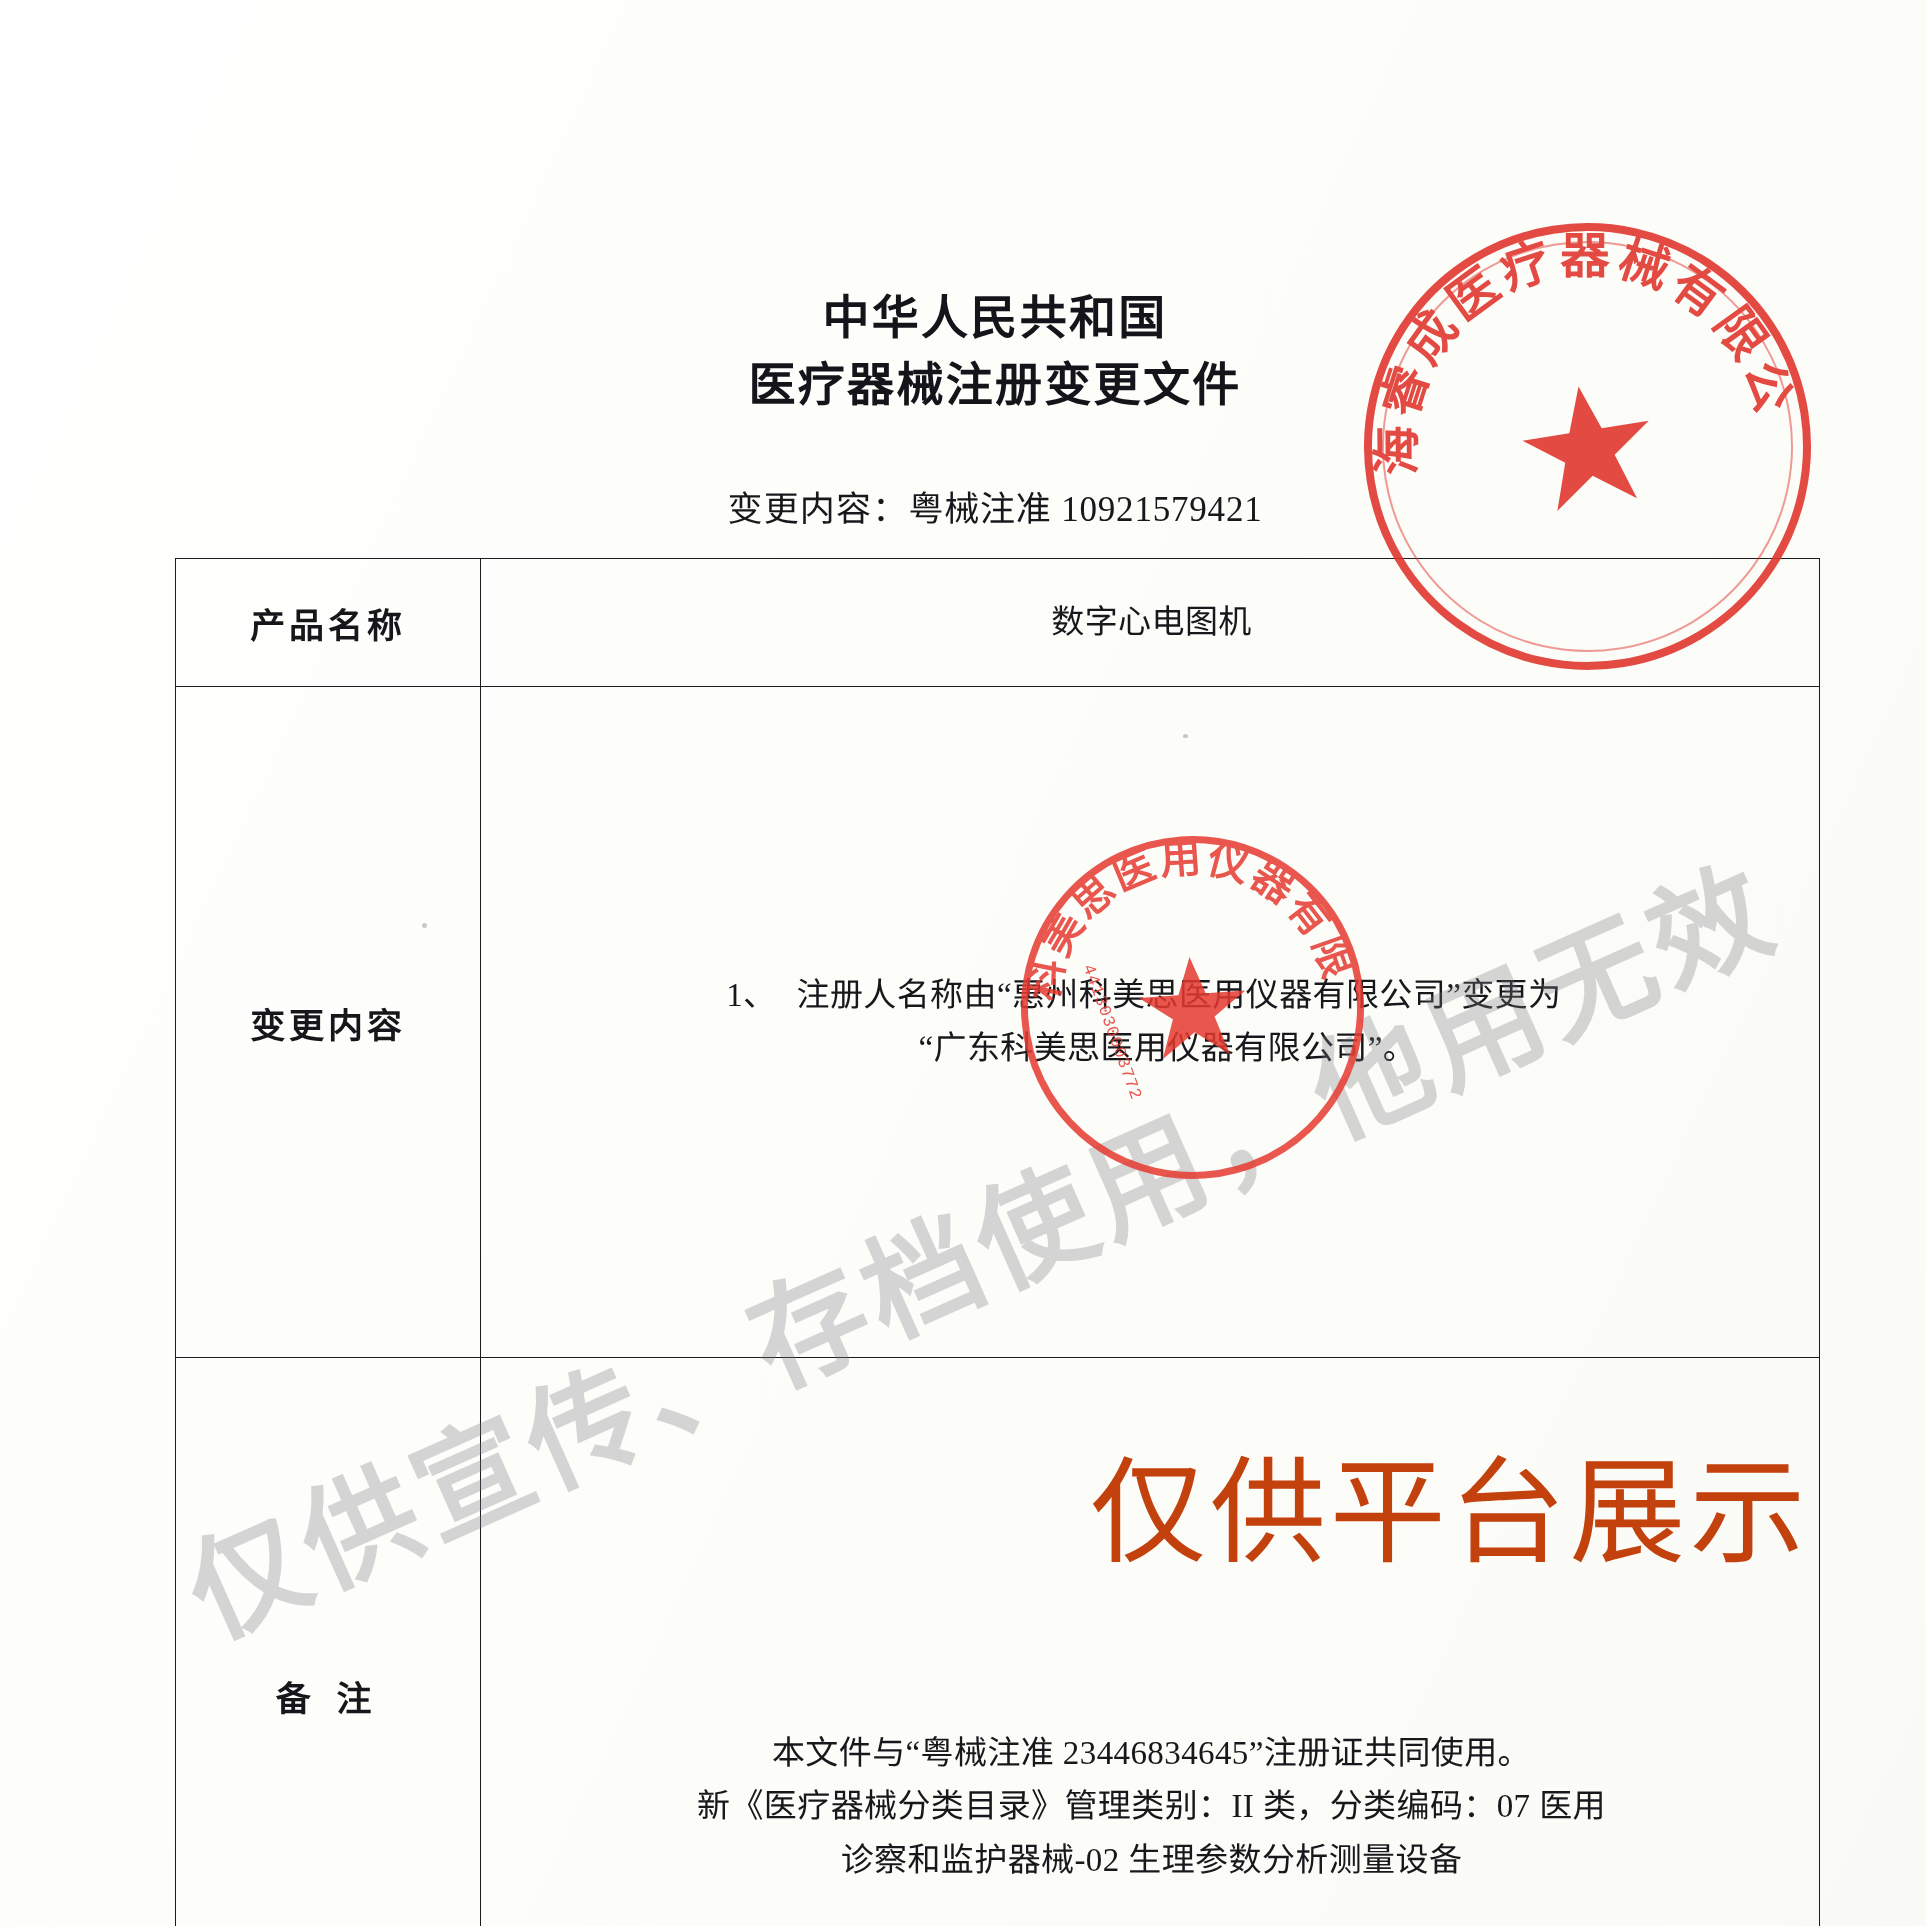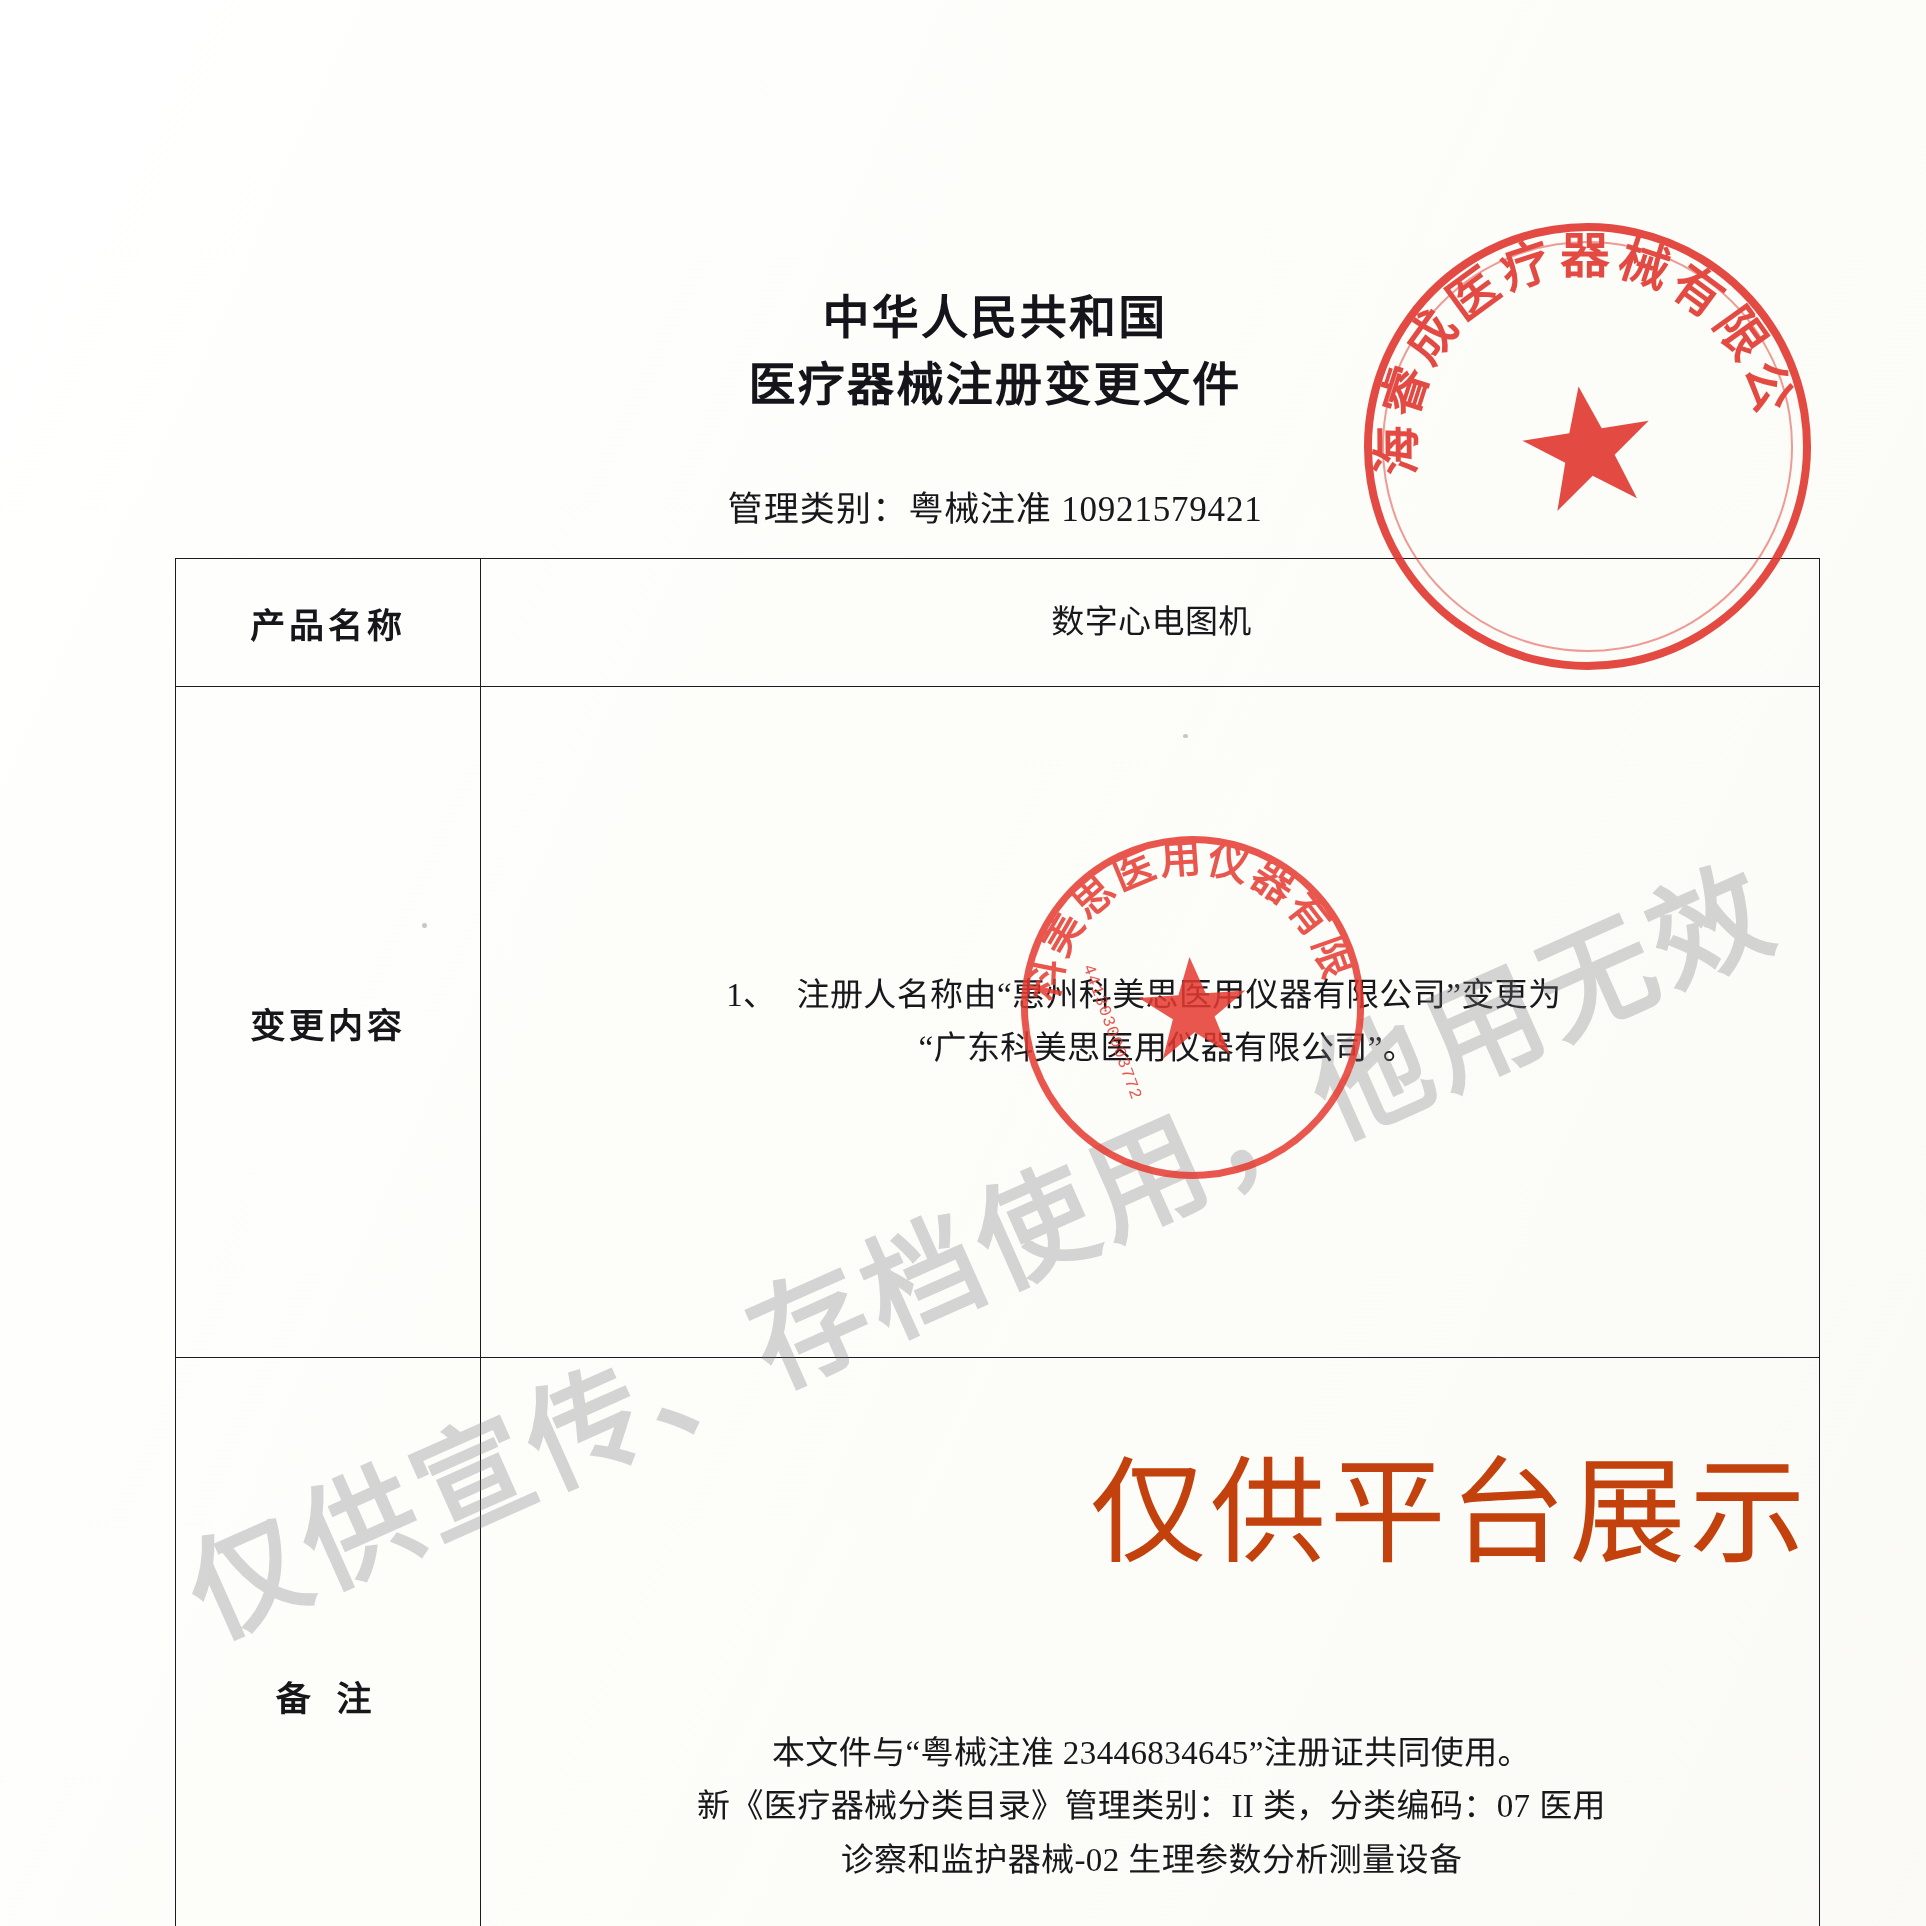--- a/index.html
+++ b/index.html
@@ -235,21 +235,21 @@
   <div class="paper-tint"></div>
 
   <div class="doc">
 
     <div class="title-block">
       <div class="title-line">中华人民共和国</div>
       <div class="title-line">医疗器械注册变更文件</div>
     </div>
 
     <div class="cert-no">
-      <span>管理类别：</span><span class="num">粤械注准 10921579421</span>
+      <span>变更内容：</span><span class="num">粤械注准 10921579421</span>
     </div>
 
     <table class="tbl">
       <tbody>
           <tr class="row-name">
         <td class="col-label">
           <div class="lbl">产品名称</div>
         </td>
         <td class="col-body">
           <div class="cellbody">数字心电图机</div>

